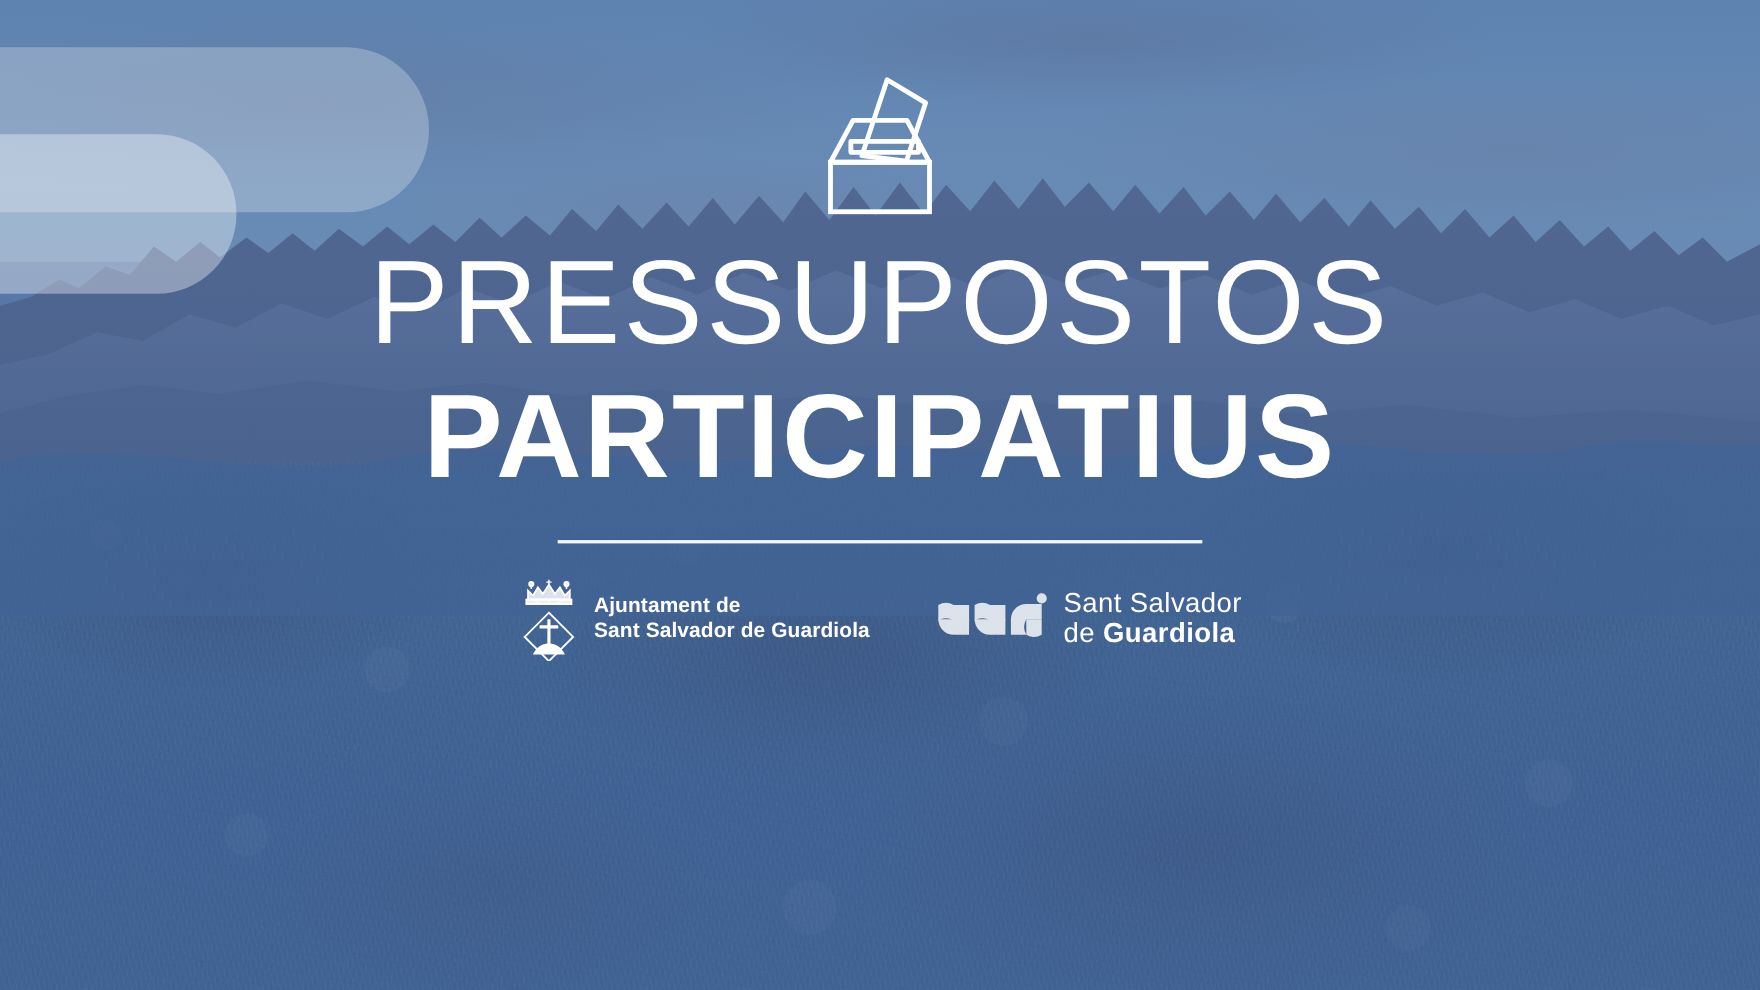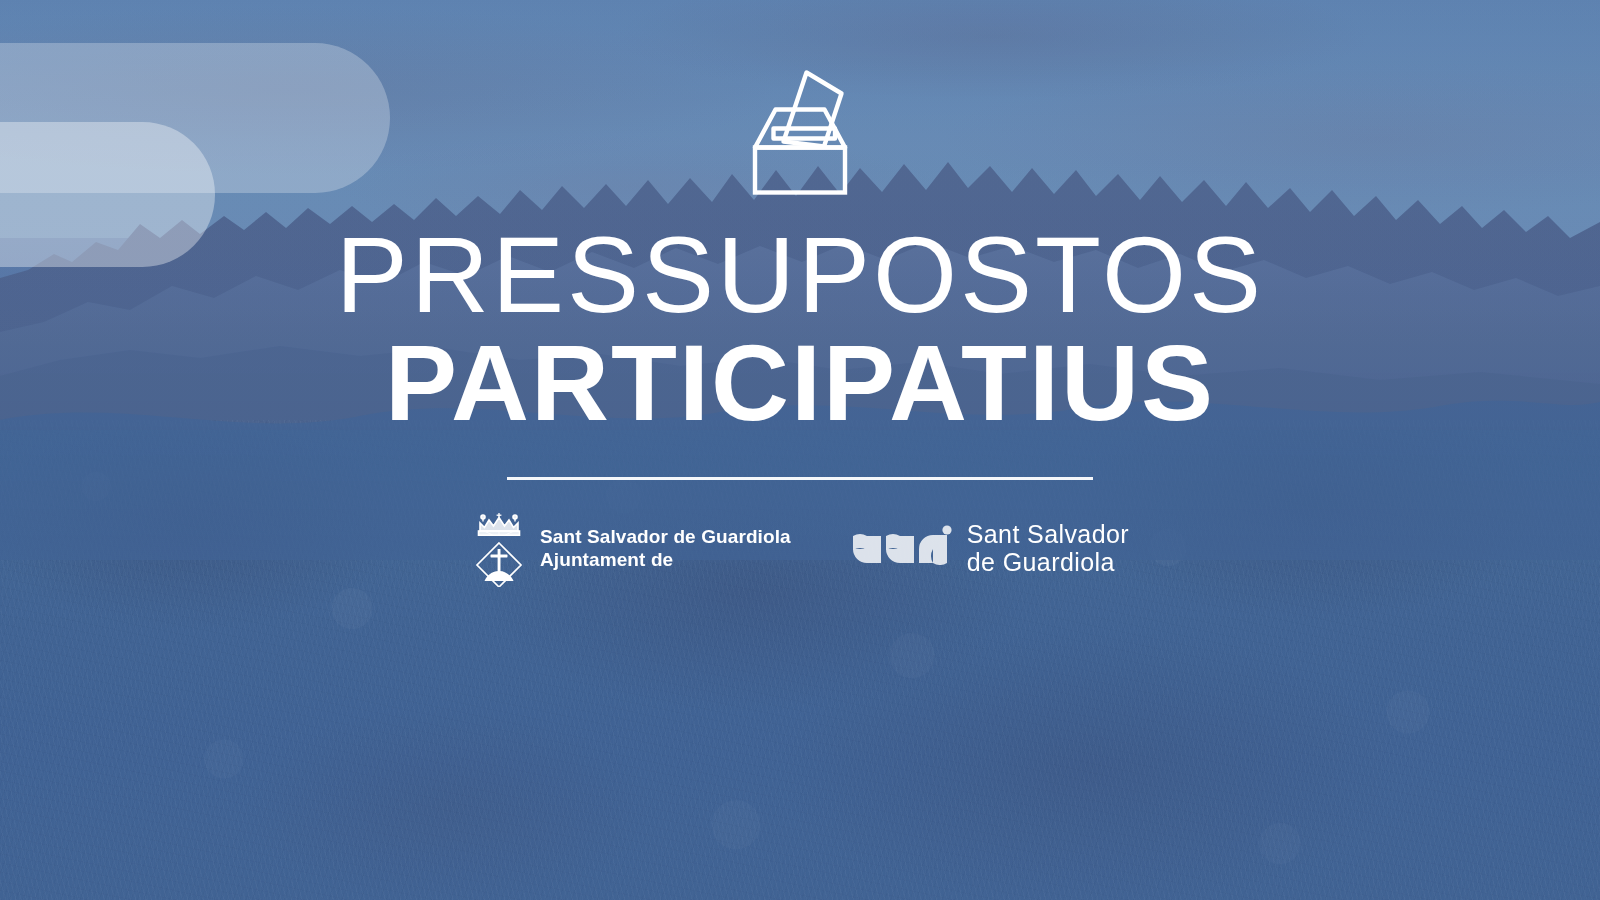--- a/index.html
+++ b/index.html
@@ -146,20 +146,21 @@
     font-size: 108px;
     font-weight: 300;
     letter-spacing: 3px;
     display: block;
   }
   .title-line2 {
     font-size: 108px;
     font-weight: 700;
     letter-spacing: 2px;
     display: block;
+    margin-top: 14px;
   }
   .title-line3 {
     font-size: 130px;
     font-weight: 300;
     letter-spacing: 2px;
     display: block;
     margin-top: 4px;
   }
 
   .divider {
@@ -201,21 +202,21 @@
   }
   .ssg-mark { width: 102px; height: 46px; display: block; }
   .ssg-text {
     color: #ffffff;
     font-size: 25px;
     line-height: 1.12;
     letter-spacing: 0.4px;
     white-space: nowrap;
   }
   .ssg-text .reg { font-weight: 400; }
-  .ssg-text .bold { font-weight: 400; }
+  .ssg-text .bold { font-weight: 700; }
 </style>
 </head>
 <body>
 
 <div class="poster">
 
   <div class="bg">
     <div class="bg-sky"></div>
     <div class="bg-mid"></div>
 
@@ -305,22 +306,22 @@
 
           <path d="M28 34 L50 56 L28 78 L6 56 Z" fill="none" stroke="#ffffff" stroke-width="1.7"></path>
 
           <g fill="#ffffff">
             <rect x="26.6" y="40" width="2.9" height="26" rx="0.6"></rect>
             <rect x="19.5" y="45.5" width="17" height="2.9" rx="0.6"></rect>
             <path d="M28 62 C20 62 15 68 13.5 72 L42.5 72 C41 68 36 62 28 62 Z" fill="#ffffff"></path>
           </g>
         </svg>
         <div class="ajuntament-text">
+          <div>Ajuntament de</div>
           <div>Sant Salvador de Guardiola</div>
-          <div>Ajuntament de</div>
         </div>
       </div>
 
       <div class="logo-ssg">
         <svg class="ssg-mark" viewBox="0 0 102 46">
           <g fill="#ffffff" opacity="0.82">
 
             <path d="M2 10 A14 14 0 0 1 16 10 L30 10 L30 24 L16 24 A14 14 0 0 0 2 24 Z" transform="translate(0,1)"></path>
             <path d="M2 24 L16 24 A14 14 0 0 1 30 24 L30 38 L16 38 A14 14 0 0 1 2 24 Z"></path>
 

